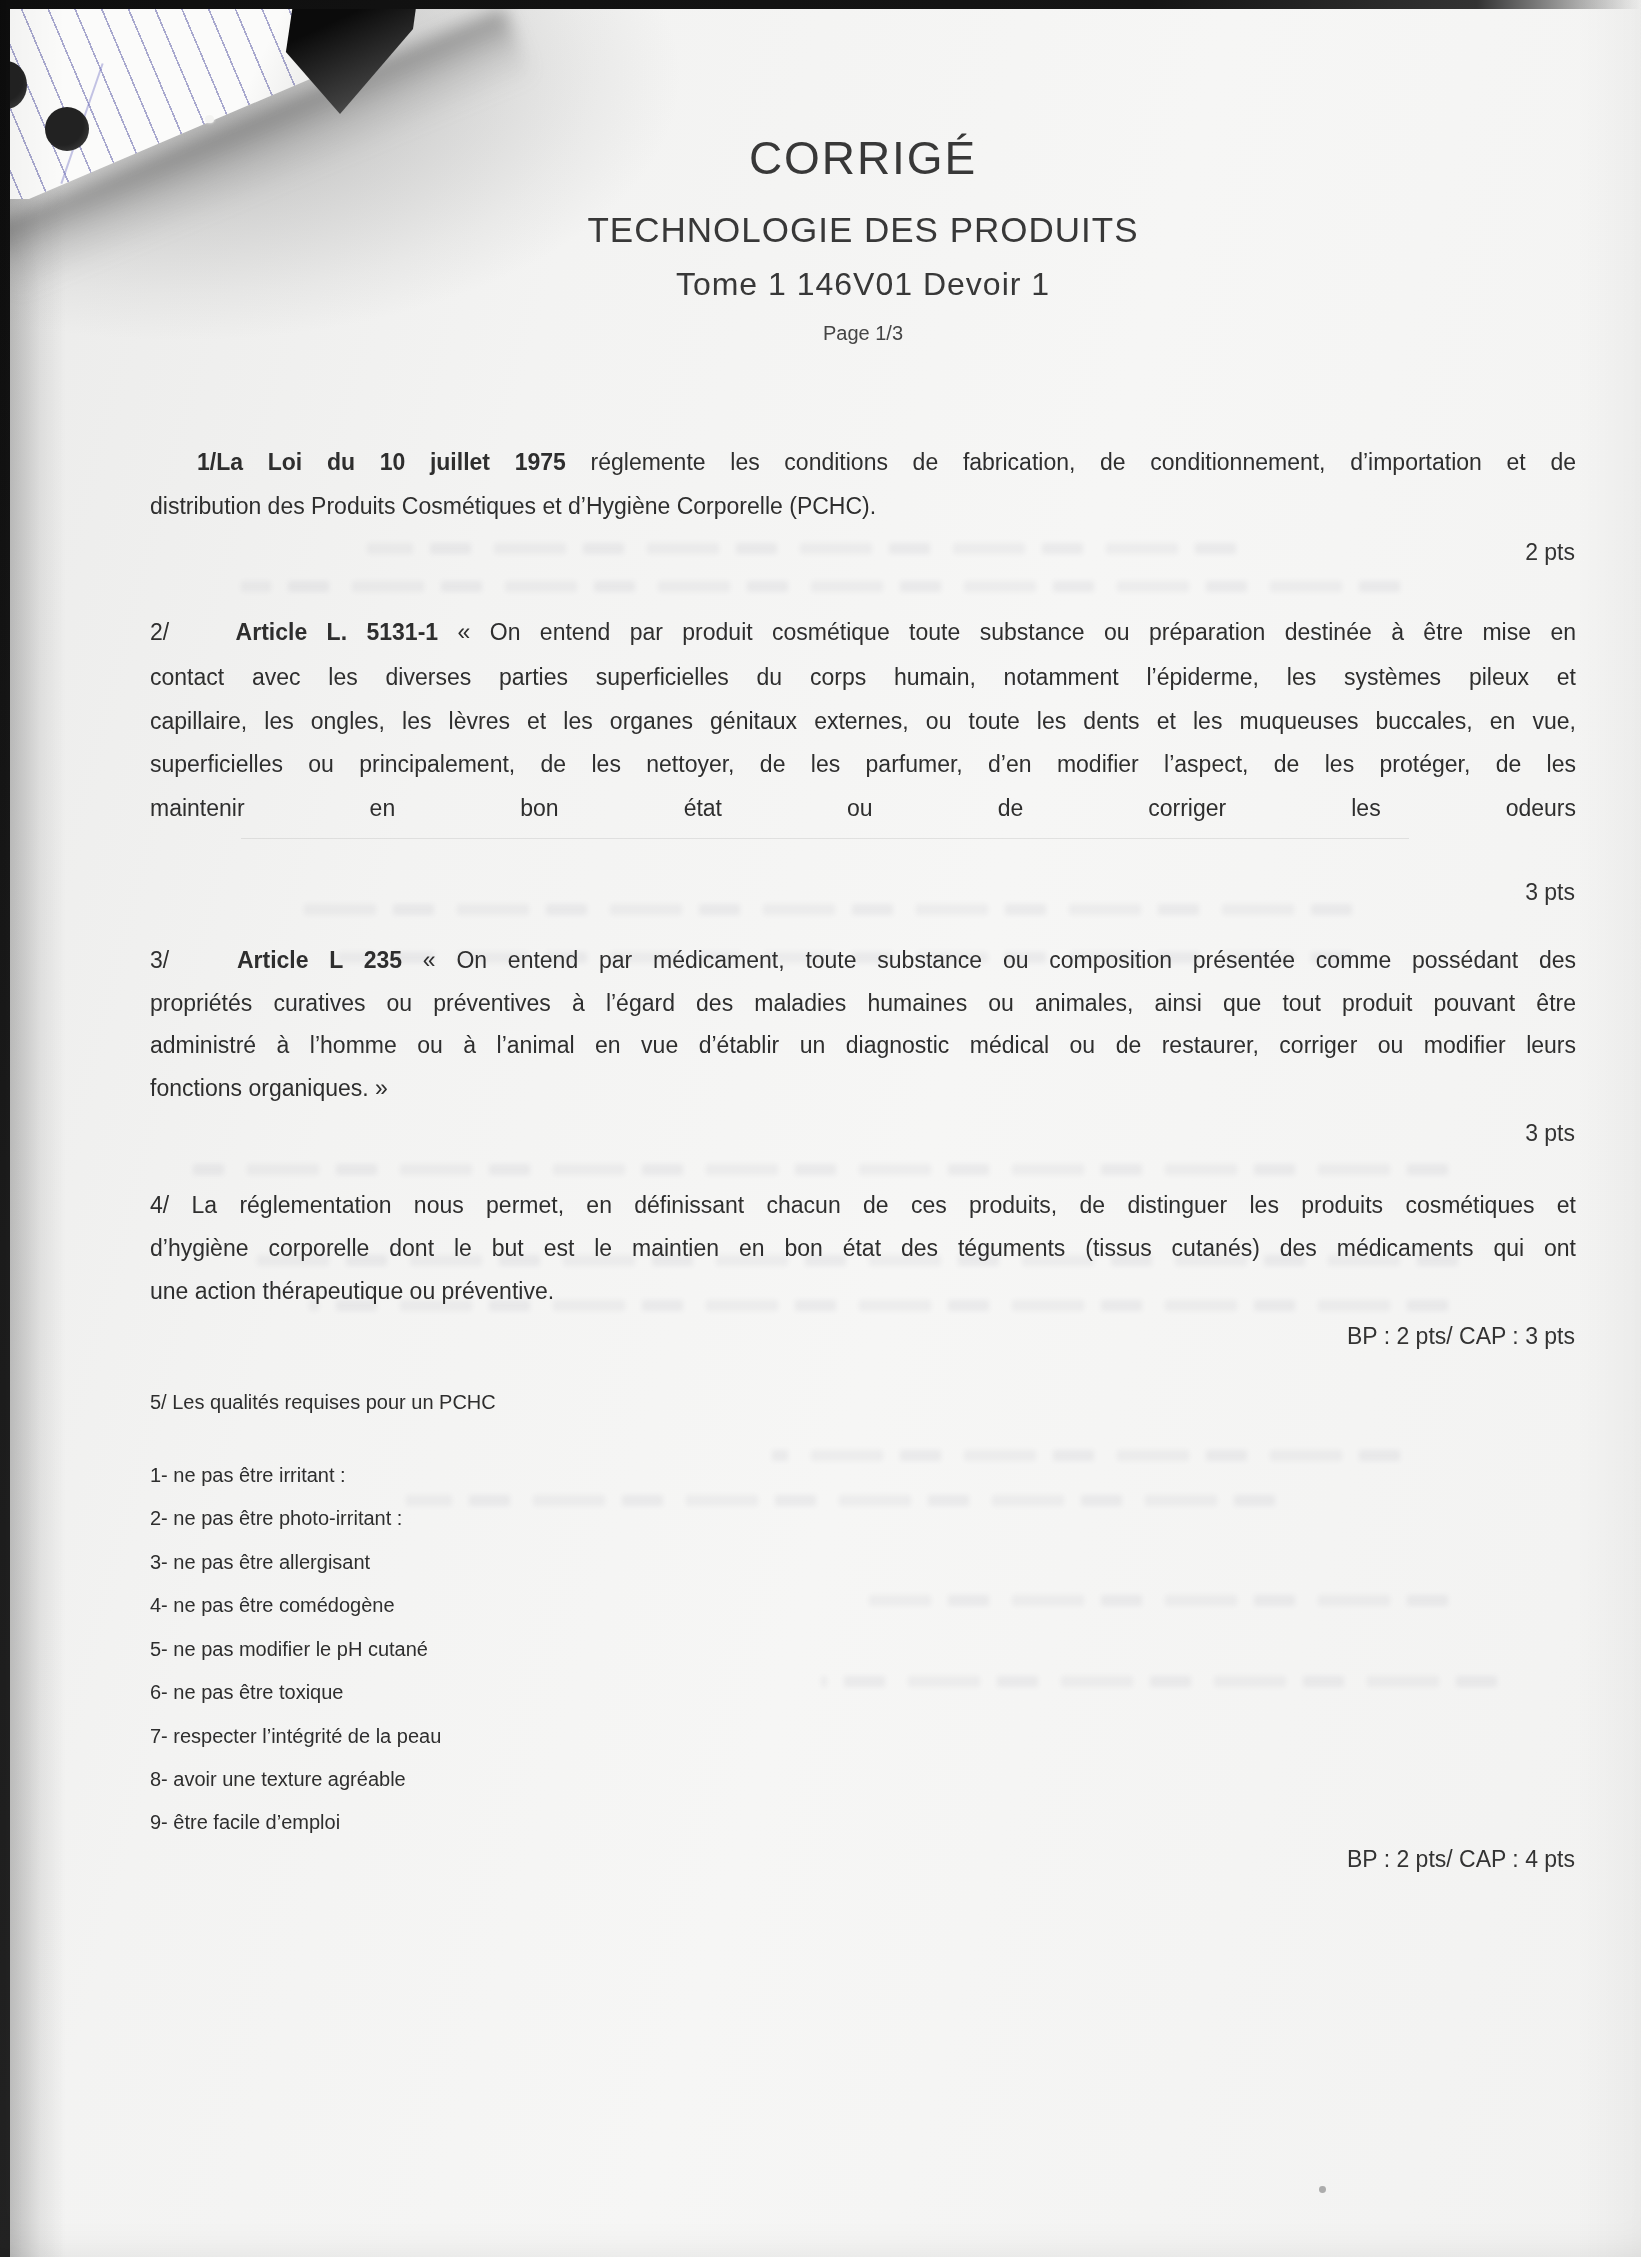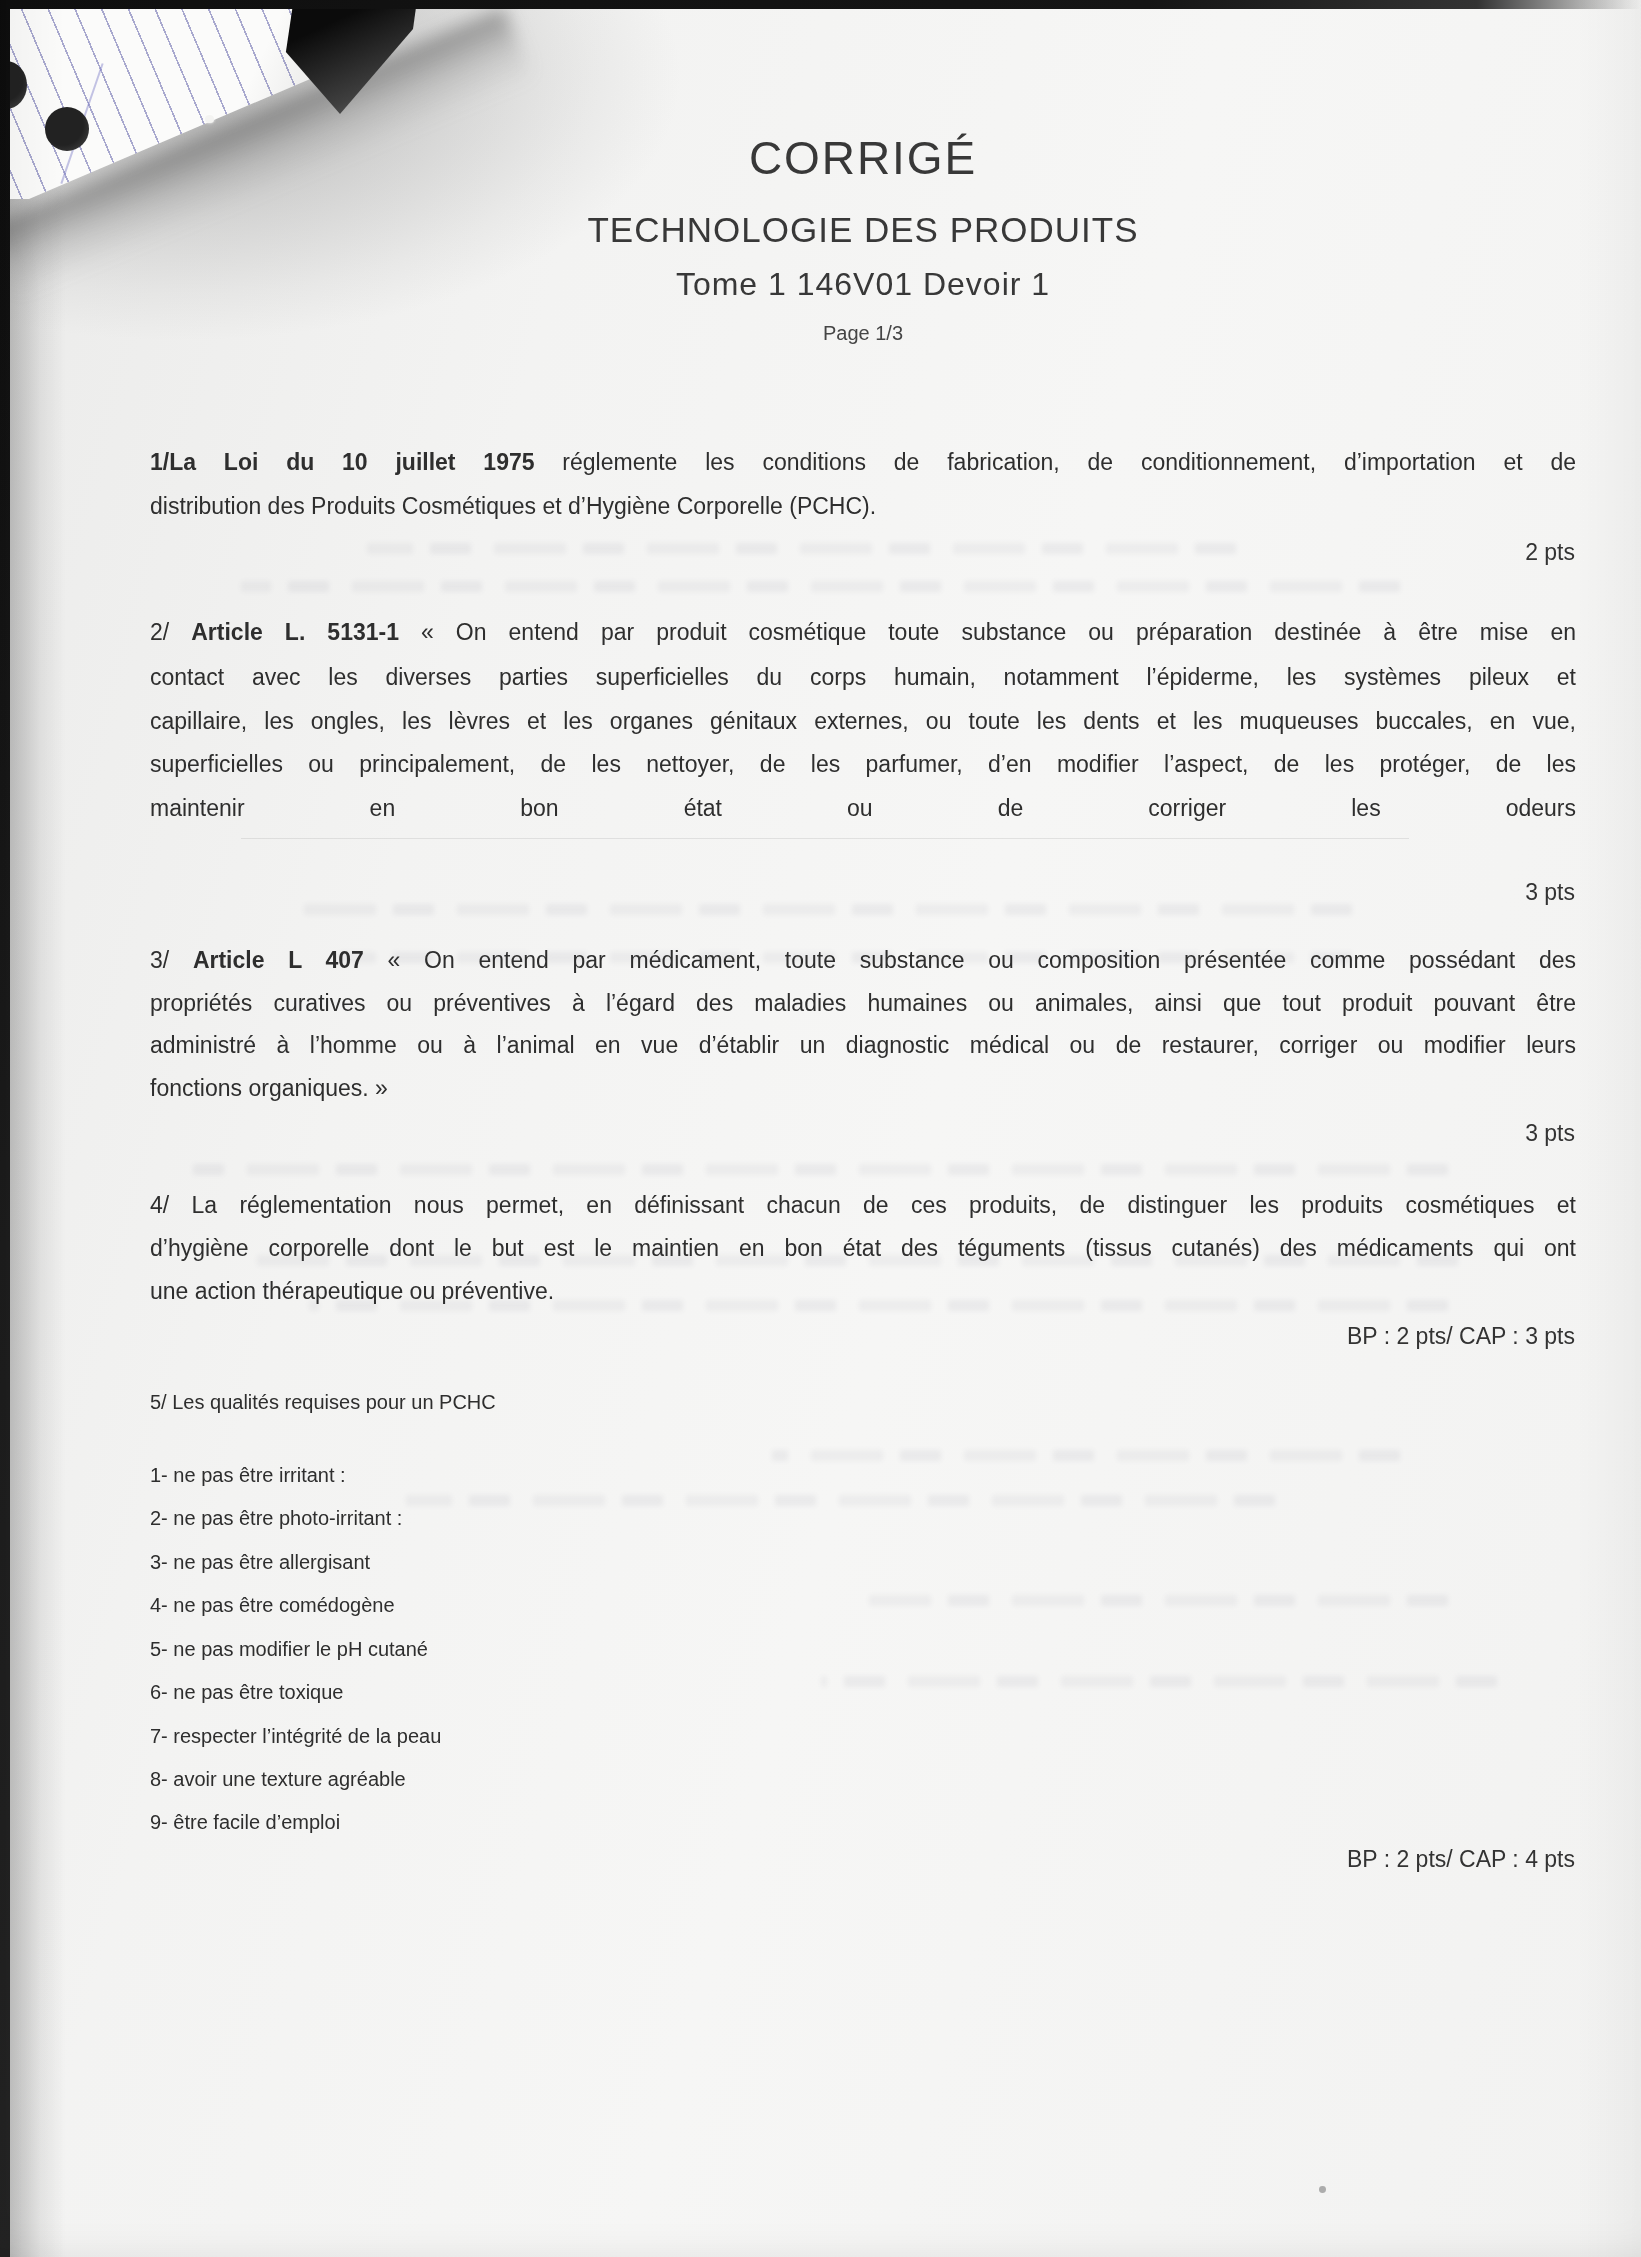--- a/index.html
+++ b/index.html
@@ -55,21 +55,21 @@
   
   .hdr{position:absolute;left:150px;width:1426px;text-align:center;z-index:10;color:#383838;}
   .title{font-size:46px;letter-spacing:1.9px;text-align:center;}
   .subtitle{font-size:35px;letter-spacing:1px;}
   .tome{font-size:32px;letter-spacing:1px;}
   .pageno{font-size:20px;color:#454545;}
   .jline{position:absolute;left:150px;width:1426px;z-index:10;
     font-size:23px;line-height:33px;
     text-align:justify;text-align-last:justify;text-justify:inter-word;}
   .jline.last{text-align-last:left;}
-  .b{font-weight:bold;}
+  .b{font-weight:bold;margin-left:47px;}
   .points{position:absolute;right:66px;z-index:10;font-size:23px;text-align:center;color:#333;}
   .intro-line,.list-item{position:absolute;left:150px;z-index:10;font-size:20px;line-height:33px;}
 </style>
 </head>
 <body>
 
 <div class="scan">
 
   <div class="left-shade"></div>
   <div class="corner-blob"></div>
@@ -107,21 +107,21 @@
   <div class="jline last" style="top:490px">distribution des Produits Cosmétiques et d’Hygiène Corporelle (PCHC).</div>
   <div class="points" style="top:539px">2 pts</div>
 
   <div class="jline" style="top:616px"><span>2/ </span><span class="b">Article L. 5131-1</span><span> « On entend par produit cosmétique toute substance ou préparation destinée à être mise en</span></div>
   <div class="jline" style="top:661px">contact avec les diverses parties superficielles du corps humain, notamment l’épiderme, les systèmes pileux et</div>
   <div class="jline" style="top:705px">capillaire, les ongles, les lèvres et les organes génitaux externes, ou toute les dents et les muqueuses buccales, en vue,</div>
   <div class="jline" style="top:748px">superficielles ou principalement, de les nettoyer, de les parfumer, d’en modifier l’aspect, de les protéger, de les</div>
   <div class="jline" style="top:792px">maintenir en bon état ou de corriger les odeurs</div>
   <div class="points" style="top:879px">3 pts</div>
 
-  <div class="jline" style="top:944px"><span>3/ </span><span class="b">Article L 407</span><span> « On entend par médicament, toute substance ou composition présentée comme possédant des</span></div>
+  <div class="jline" style="top:944px"><span>3/ </span><span class="b">Article L 235</span><span> « On entend par médicament, toute substance ou composition présentée comme possédant des</span></div>
   <div class="jline" style="top:987px">propriétés curatives ou préventives à l’égard des maladies humaines ou animales, ainsi que tout produit pouvant être</div>
   <div class="jline" style="top:1029px">administré à l’homme ou à l’animal en vue d’établir un diagnostic médical ou de restaurer, corriger ou modifier leurs</div>
   <div class="jline last" style="top:1072px">fonctions organiques. »</div>
   <div class="points" style="top:1120px">3 pts</div>
 
   <div class="jline" style="top:1189px">4/ La réglementation nous permet, en définissant chacun de ces produits, de distinguer les produits cosmétiques et</div>
   <div class="jline" style="top:1232px">d’hygiène corporelle dont le but est le maintien en bon état des téguments (tissus cutanés) des médicaments qui ont</div>
   <div class="jline last" style="top:1275px">une action thérapeutique ou préventive.</div>
   <div class="points" style="top:1323px">BP : 2 pts/ CAP : 3 pts</div>
 

